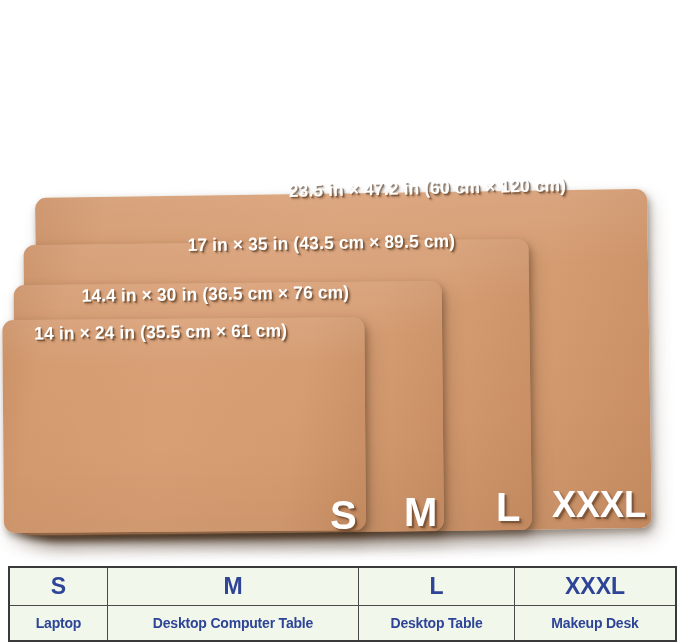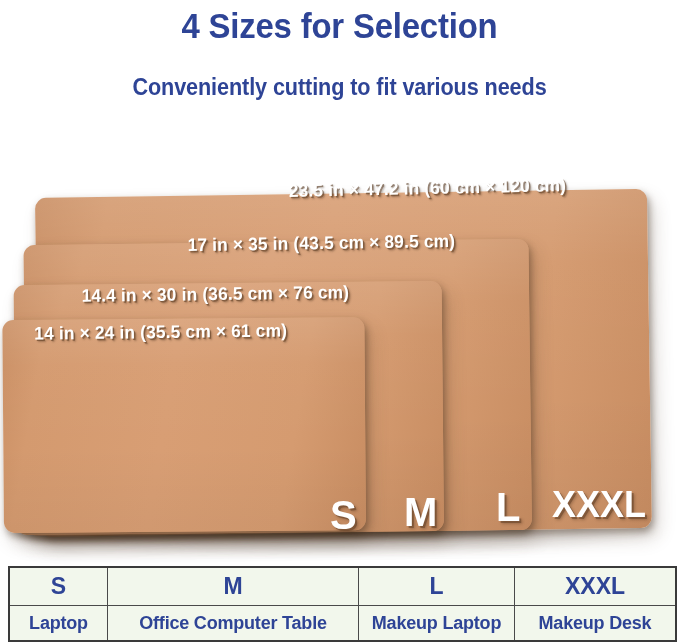--- a/index.html
+++ b/index.html
@@ -203,38 +203,34 @@
     font-family: "Liberation Sans Narrow", "Liberation Sans", sans-serif;
     font-weight: bold;
     padding: 0;
   }
   table.size-table tr.row-size td {
     height: 37px;
     font-size: 23px;
   }
   table.size-table tr.row-use td {
     height: 34px;
-    font-size: 18px;
+    font-size: 14px;
     letter-spacing: -0.2px;
     margin-left: 20px;
   }
   .col-s    { width: 97px; }
   .col-m    { width: 250px; }
   .col-l    { width: 155px; }
   .col-xxxl { width: 160px; }
 </style>
 </head>
 <body>
 
 <div class="infographic">
 
-  <div class="headings">
-    <h1 class="title">4 Sizes for Selection</h1>
-    <h2 class="subtitle">Conveniently cutting to fit various needs</h2>
-  </div>
 
   <div class="mat-stack">
 
     <div class="ground-shadow"></div>
 
     <div class="mat mat-xxxl"></div>
     <div class="mat mat-l"></div>
     <div class="mat mat-m"></div>
     <div class="mat mat-s"></div>
 
@@ -253,21 +249,21 @@
     <table class="size-table">
       <tbody>
         <tr class="row-size">
           <td class="col-s">S</td>
           <td class="col-m">M</td>
           <td class="col-l">L</td>
           <td class="col-xxxl">XXXL</td>
         </tr>
         <tr class="row-use">
           <td class="col-s">Laptop</td>
-          <td class="col-m">Office Computer Table</td>
-          <td class="col-l">Makeup Laptop</td>
+          <td class="col-m">Desktop Computer Table</td>
+          <td class="col-l">Desktop Table</td>
           <td class="col-xxxl">Makeup Desk</td>
         </tr>
       </tbody>
     </table>
   </div>
 
 </div>
 
 </body></html>

